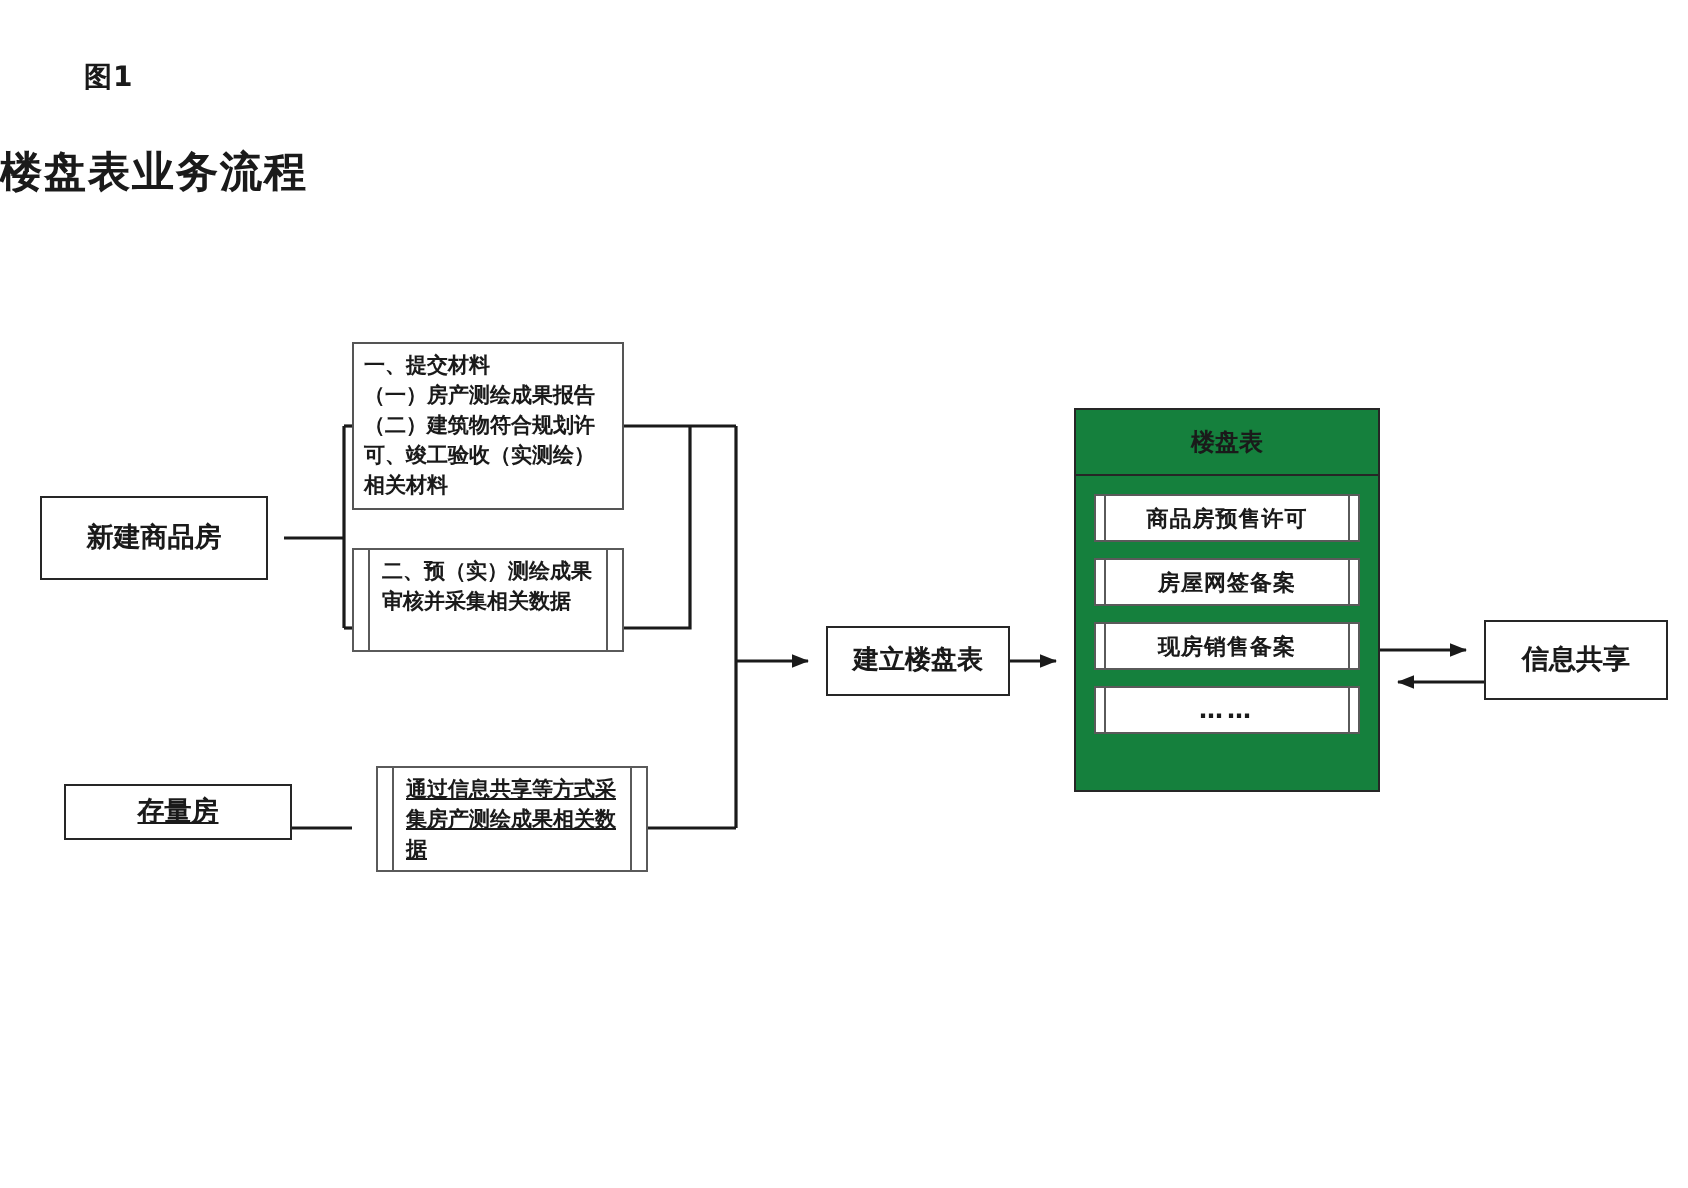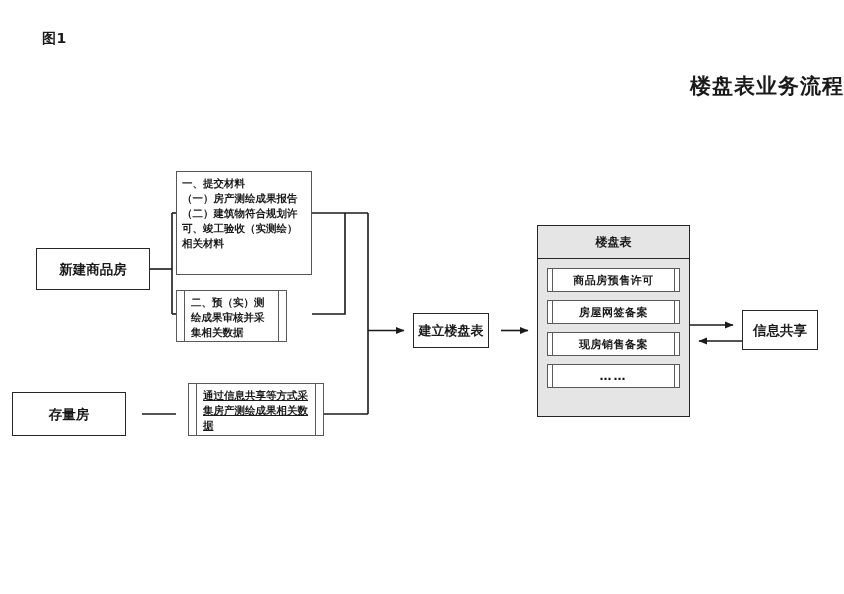--- a/index.html
+++ b/index.html
@@ -31,21 +31,21 @@
     font-size: 14px;
     font-weight: 700;
     letter-spacing: 0.5px;
     white-space: nowrap;
   }
   .page-title {
     position: absolute;
     left: 0;
     top: 72px;
     width: 844px;
-    text-align: right;
+    text-align: left;
     font-size: 21px;
     font-weight: 700;
     letter-spacing: 1px;
   }
 
   
   .node {
     position: absolute;
     box-sizing: border-box;
     border: 1.5px solid #262626;
@@ -56,31 +56,31 @@
     text-align: center;
     z-index: 3;
   }
   .node .lbl {
     font-size: 13px;
     font-weight: 700;
     line-height: 1.35;
   }
 
   
-  #node-new-commodity { left: 36px;  top: 248px; width: 114px; height: 42px; }
-  #node-stock-house   { left: 12px;  top: 392px; width: 114px; height: 44px; }
+  #node-new-commodity { left: 20px;  top: 248px; width: 114px; height: 42px; }
+  #node-stock-house   { left: 32px;  top: 392px; width: 114px; height: 28px; text-decoration: underline; }
   #node-new-commodity .lbl,
   #node-stock-house .lbl { font-size: 13.5px; }
 
   
-  #node-create-table { left: 413px; top: 313px; width: 76px; height: 35px; }
+  #node-create-table { left: 413px; top: 313px; width: 92px; height: 35px; }
   #node-create-table .lbl { font-size: 13px; }
 
   
-  #node-info-share { left: 742px; top: 310px; width: 76px; height: 40px; }
+  #node-info-share { left: 742px; top: 310px; width: 92px; height: 40px; }
   #node-info-share .lbl { font-size: 13.5px; }
 
   
   .stepbox {
     position: absolute;
     box-sizing: border-box;
     border: 1px solid #555555;
     background: #ffffff;
     z-index: 3;
   }
@@ -99,34 +99,34 @@
   .stepbox.walled {
     padding: 0 7px;
     border: 1px solid #5a5a5a;
   }
   .stepbox.walled .inner {
     border-left: 1px solid #5a5a5a;
     border-right: 1px solid #5a5a5a;
     padding: 4px 6px;
   }
 
-  #box-submit-materials { left: 176px; top: 171px; width: 136px; height: 104px; }
-  #box-survey-review    { left: 176px; top: 290px; width: 111px; height: 52px; }
+  #box-submit-materials { left: 176px; top: 171px; width: 136px; height: 84px; }
+  #box-survey-review    { left: 176px; top: 274px; width: 136px; height: 52px; }
   #box-stock-collect    { left: 188px; top: 383px; width: 136px; height: 53px; text-decoration: underline; }
 
   
   #panel-building-table {
     position: absolute;
     left: 537px;
-    top: 225px;
+    top: 204px;
     width: 153px;
     height: 192px;
     box-sizing: border-box;
     border: 1.5px solid #262626;
-    background: #e5e5e5;
+    background: #15803d;
     z-index: 3;
   }
   #panel-building-table .panel-head {
     height: 33px;
     box-sizing: border-box;
     border-bottom: 1.5px solid #262626;
     display: flex;
     align-items: center;
     justify-content: center;
     font-size: 12px;

